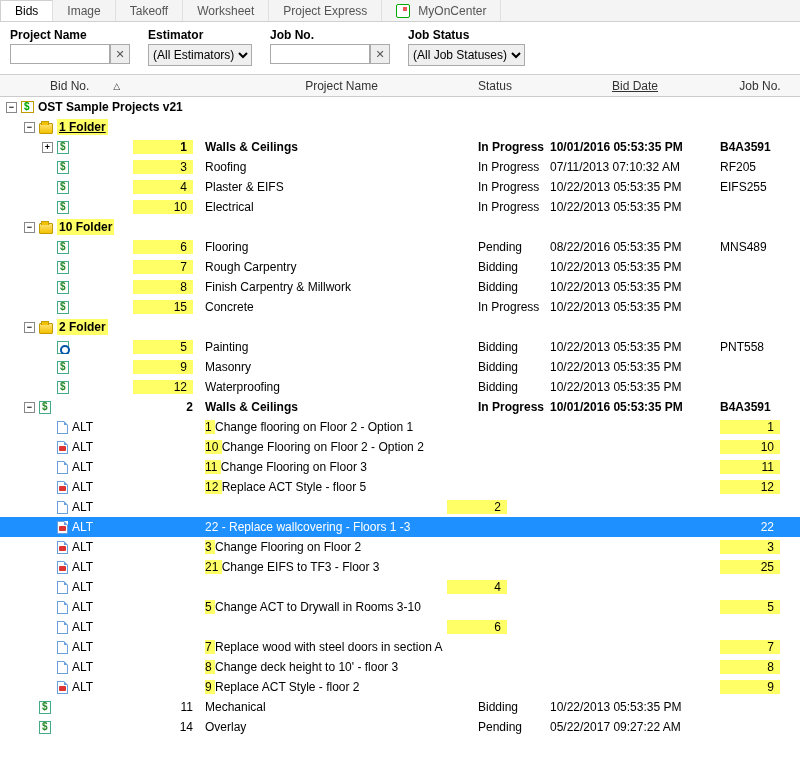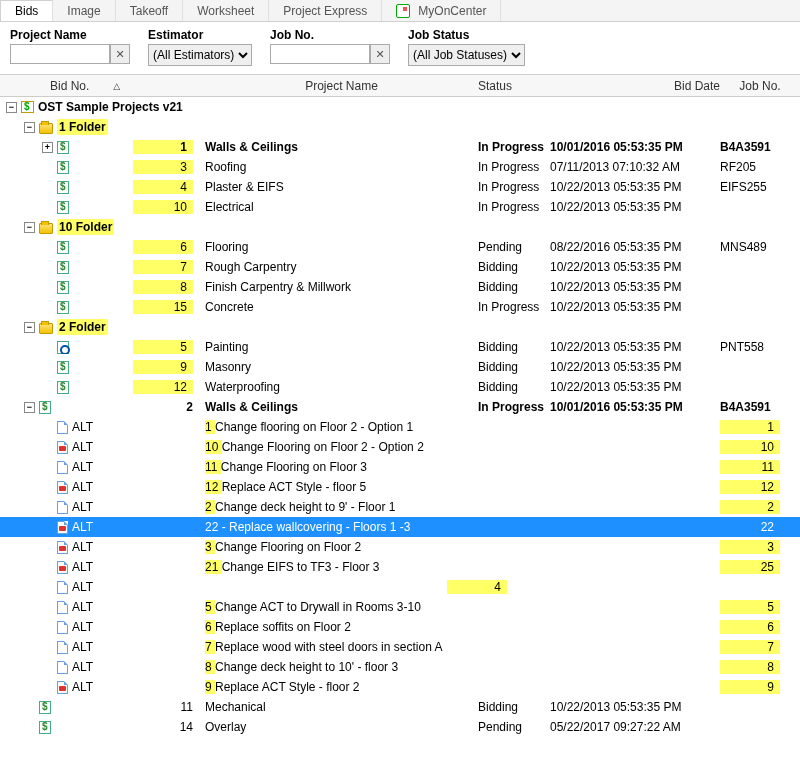--- a/index.html
+++ b/index.html
@@ -60,21 +60,21 @@
     background: #f7f7f7;
     border-bottom: 1px solid #ccc;
     height: 22px;
     align-items: center;
     font-size: 12px;
     color: #333;
   }
   .gh-bidno { width: 205px; padding-left: 50px; display:flex; align-items:center; gap:24px;}
   .gh-pname { flex: 1; text-align: center; }
   .gh-status { width: 72px; text-align: left; }
-  .gh-date { width: 170px; text-align: right; }
+  .gh-date { width: 170px; text-align: center; text-decoration: underline; }
   .gh-jobno { width: 80px; text-align: center; }
   .sort-arrow { font-size: 9px; }
   .tree-body {
     height: 700px;
     overflow-y: auto;
     overflow-x: hidden;
     position: relative;
   }
   .row {
     display: flex;
@@ -242,21 +242,21 @@
       <div class="cell-pname"></div>
       <div class="cell-status"></div>
       <div class="cell-date"></div>
       <div class="cell-jobno"></div>
     </div>
     <div class="row bold">
       <div class="cell-bidno">
         <span class="spacer" style="width: 24px;"></span>
         <span class="exp">−</span>
         <span class="icon folder-closed"></span>
-        <span class="hl" style="padding: 1px 2px;"><span>1 Folder</span></span>
+        <span class="hl" style="padding: 1px 2px; text-decoration: underline;"><span>1 Folder</span></span>
       </div>
       <div class="cell-pname"></div>
       <div class="cell-status"></div>
       <div class="cell-date"></div>
       <div class="cell-jobno"></div>
     </div>
     <div class="row bold">
       <div class="cell-bidno">
         <span class="spacer" style="width: 42px;"></span>
         <span class="exp">+</span>
@@ -472,21 +472,20 @@
       <div class="cell-date"></div>
       <div class="cell-jobno"><span class="hlwide">12</span></div>
     </div>
     <div class="row">
       <div class="cell-bidno">
         <span class="spacer" style="width: 42px;"></span>
         <span class="spacer" style="width: 15px;"></span>
         <span class="icon alt-doc"></span>
         <span>ALT</span>
       </div>
-      <div class="cell-pname"><span class="hl">2 </span><span>Change deck height to 9' - Floor 1</span></div>
       <div class="cell-status"></div>
       <div class="cell-date"></div>
       <div class="cell-jobno"><span class="hlwide">2</span></div>
     </div>
     <div class="row selected">
       <div class="cell-bidno">
         <span class="spacer" style="width: 42px;"></span>
         <span class="spacer" style="width: 15px;"></span>
         <span class="icon alt-doc-red"></span>
         <span>ALT</span>
@@ -543,21 +542,20 @@
       <div class="cell-date"></div>
       <div class="cell-jobno"><span class="hlwide">5</span></div>
     </div>
     <div class="row">
       <div class="cell-bidno">
         <span class="spacer" style="width: 42px;"></span>
         <span class="spacer" style="width: 15px;"></span>
         <span class="icon alt-doc"></span>
         <span>ALT</span>
       </div>
-      <div class="cell-pname"><span class="hl">6 </span><span>Replace soffits on Floor 2</span></div>
       <div class="cell-status"></div>
       <div class="cell-date"></div>
       <div class="cell-jobno"><span class="hlwide">6</span></div>
     </div>
     <div class="row">
       <div class="cell-bidno">
         <span class="spacer" style="width: 42px;"></span>
         <span class="spacer" style="width: 15px;"></span>
         <span class="icon alt-doc"></span>
         <span>ALT</span>

